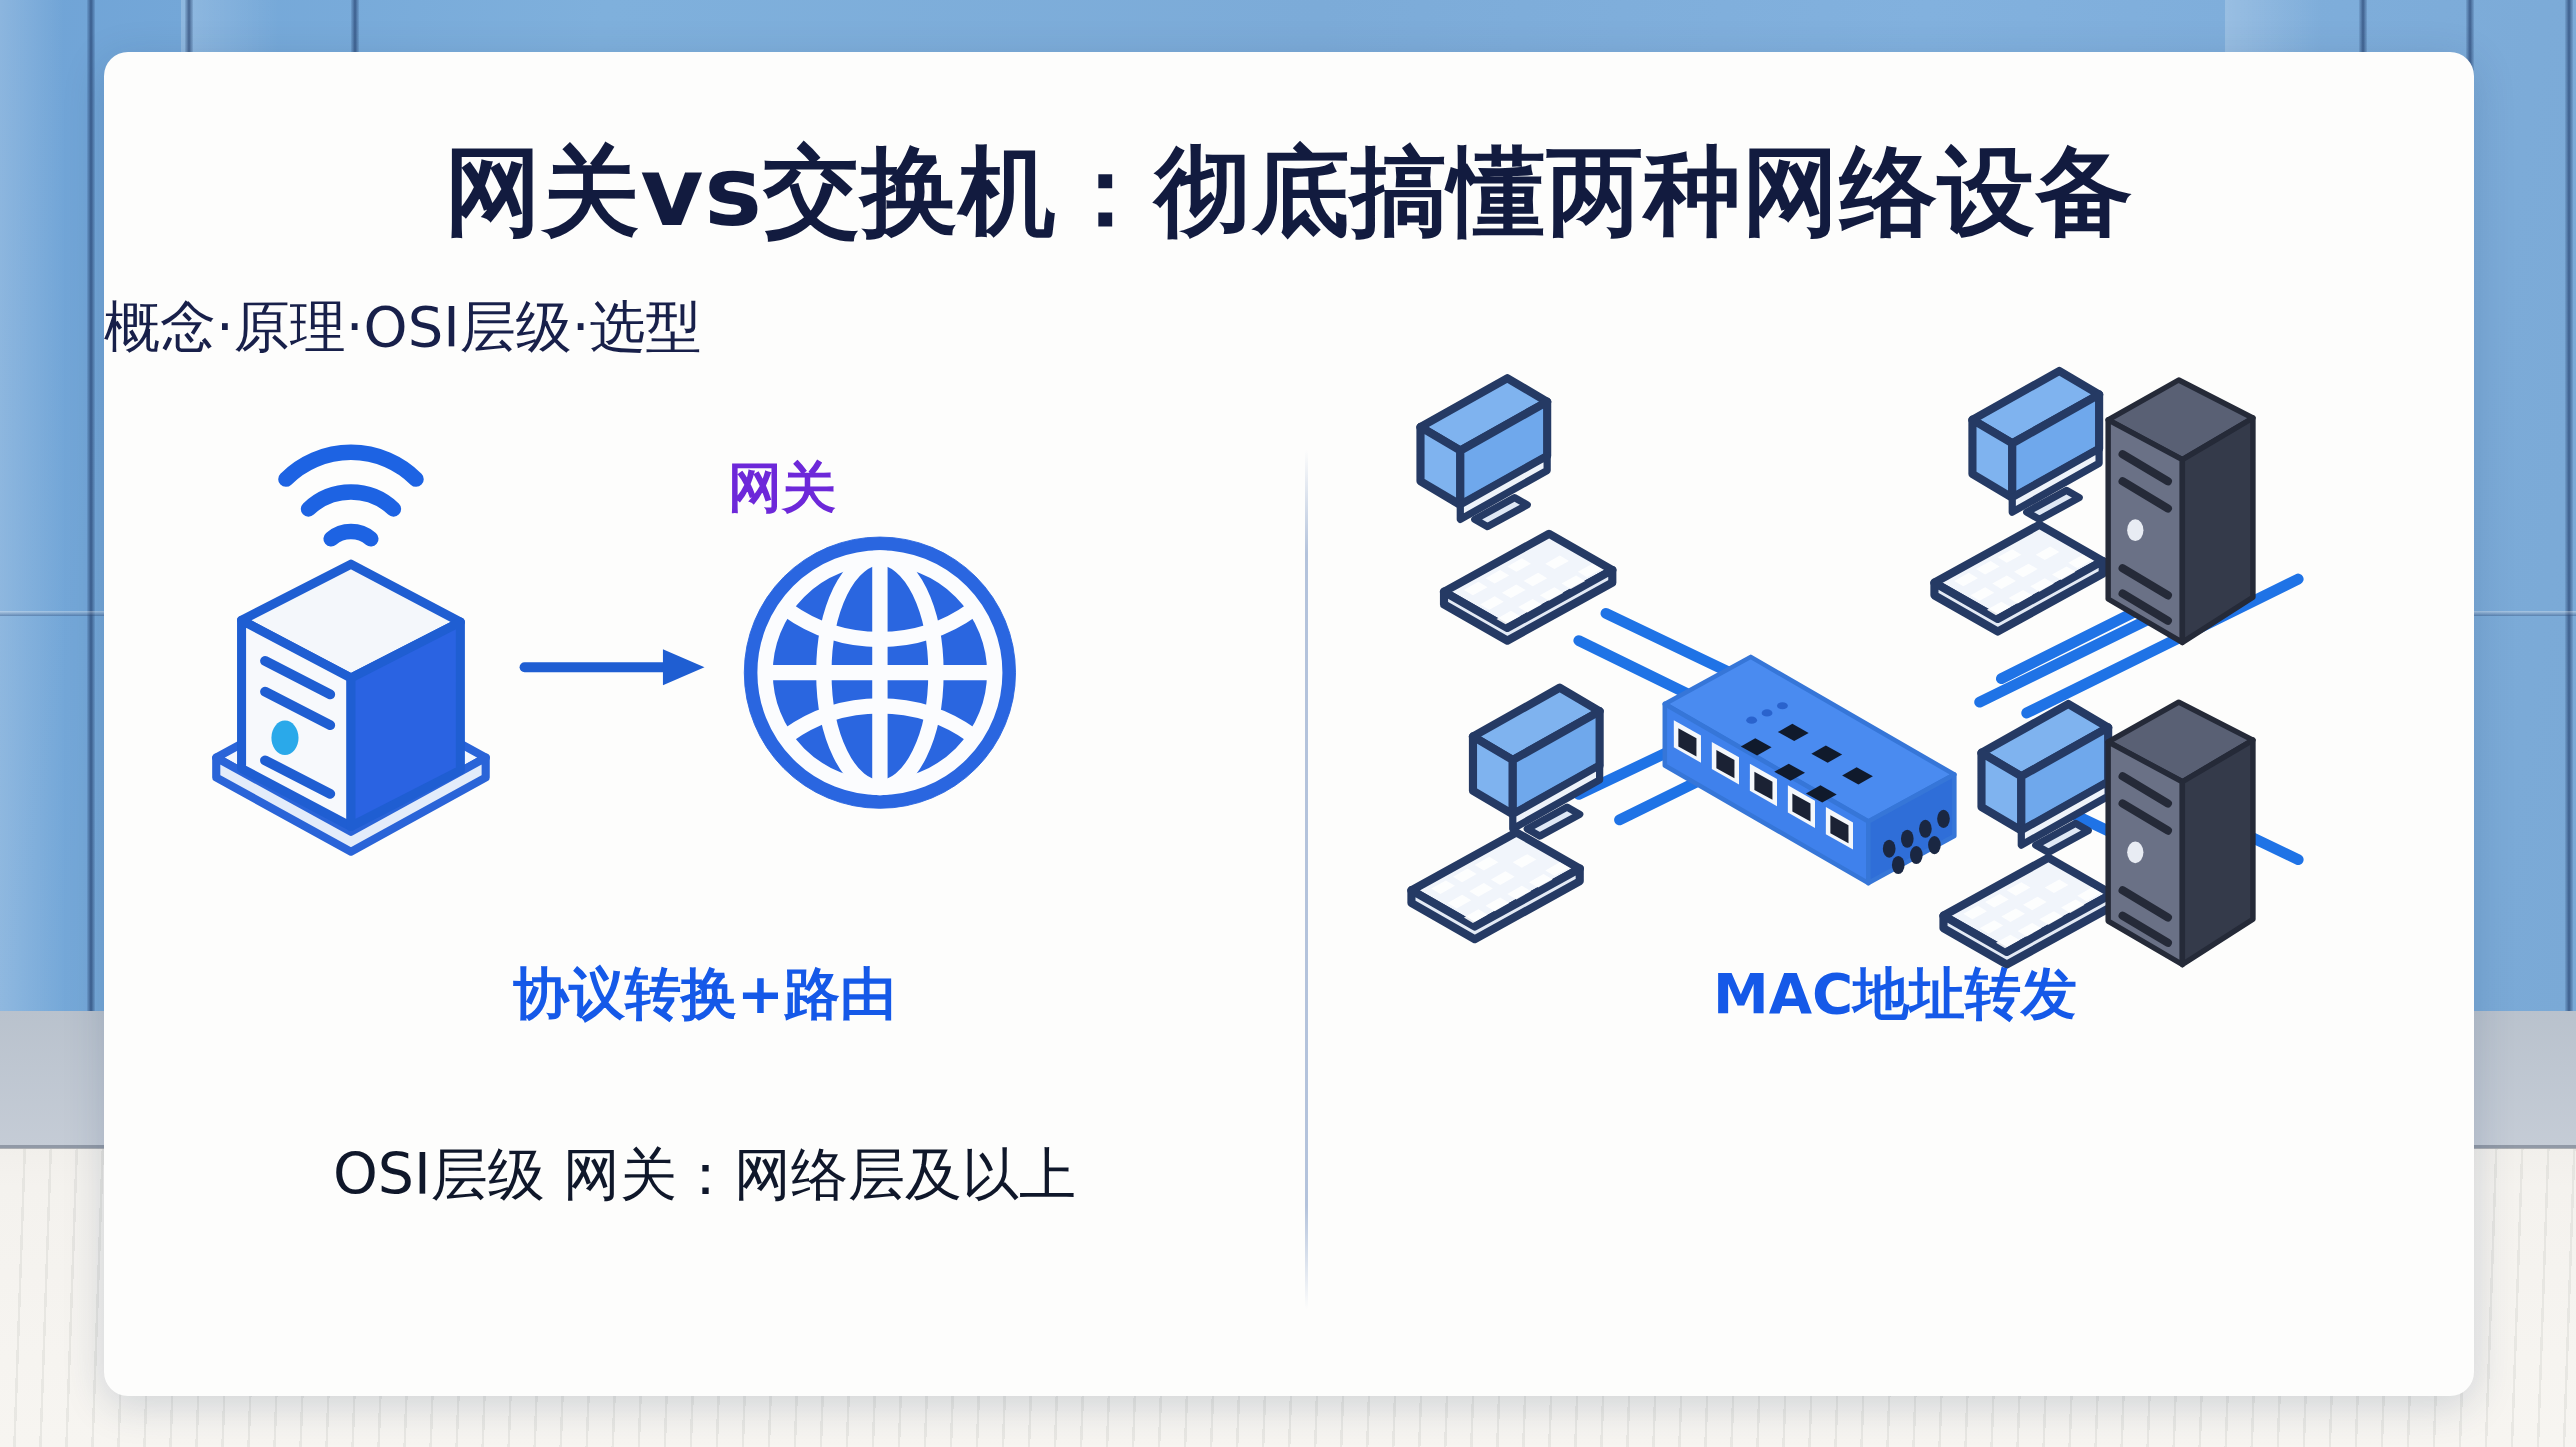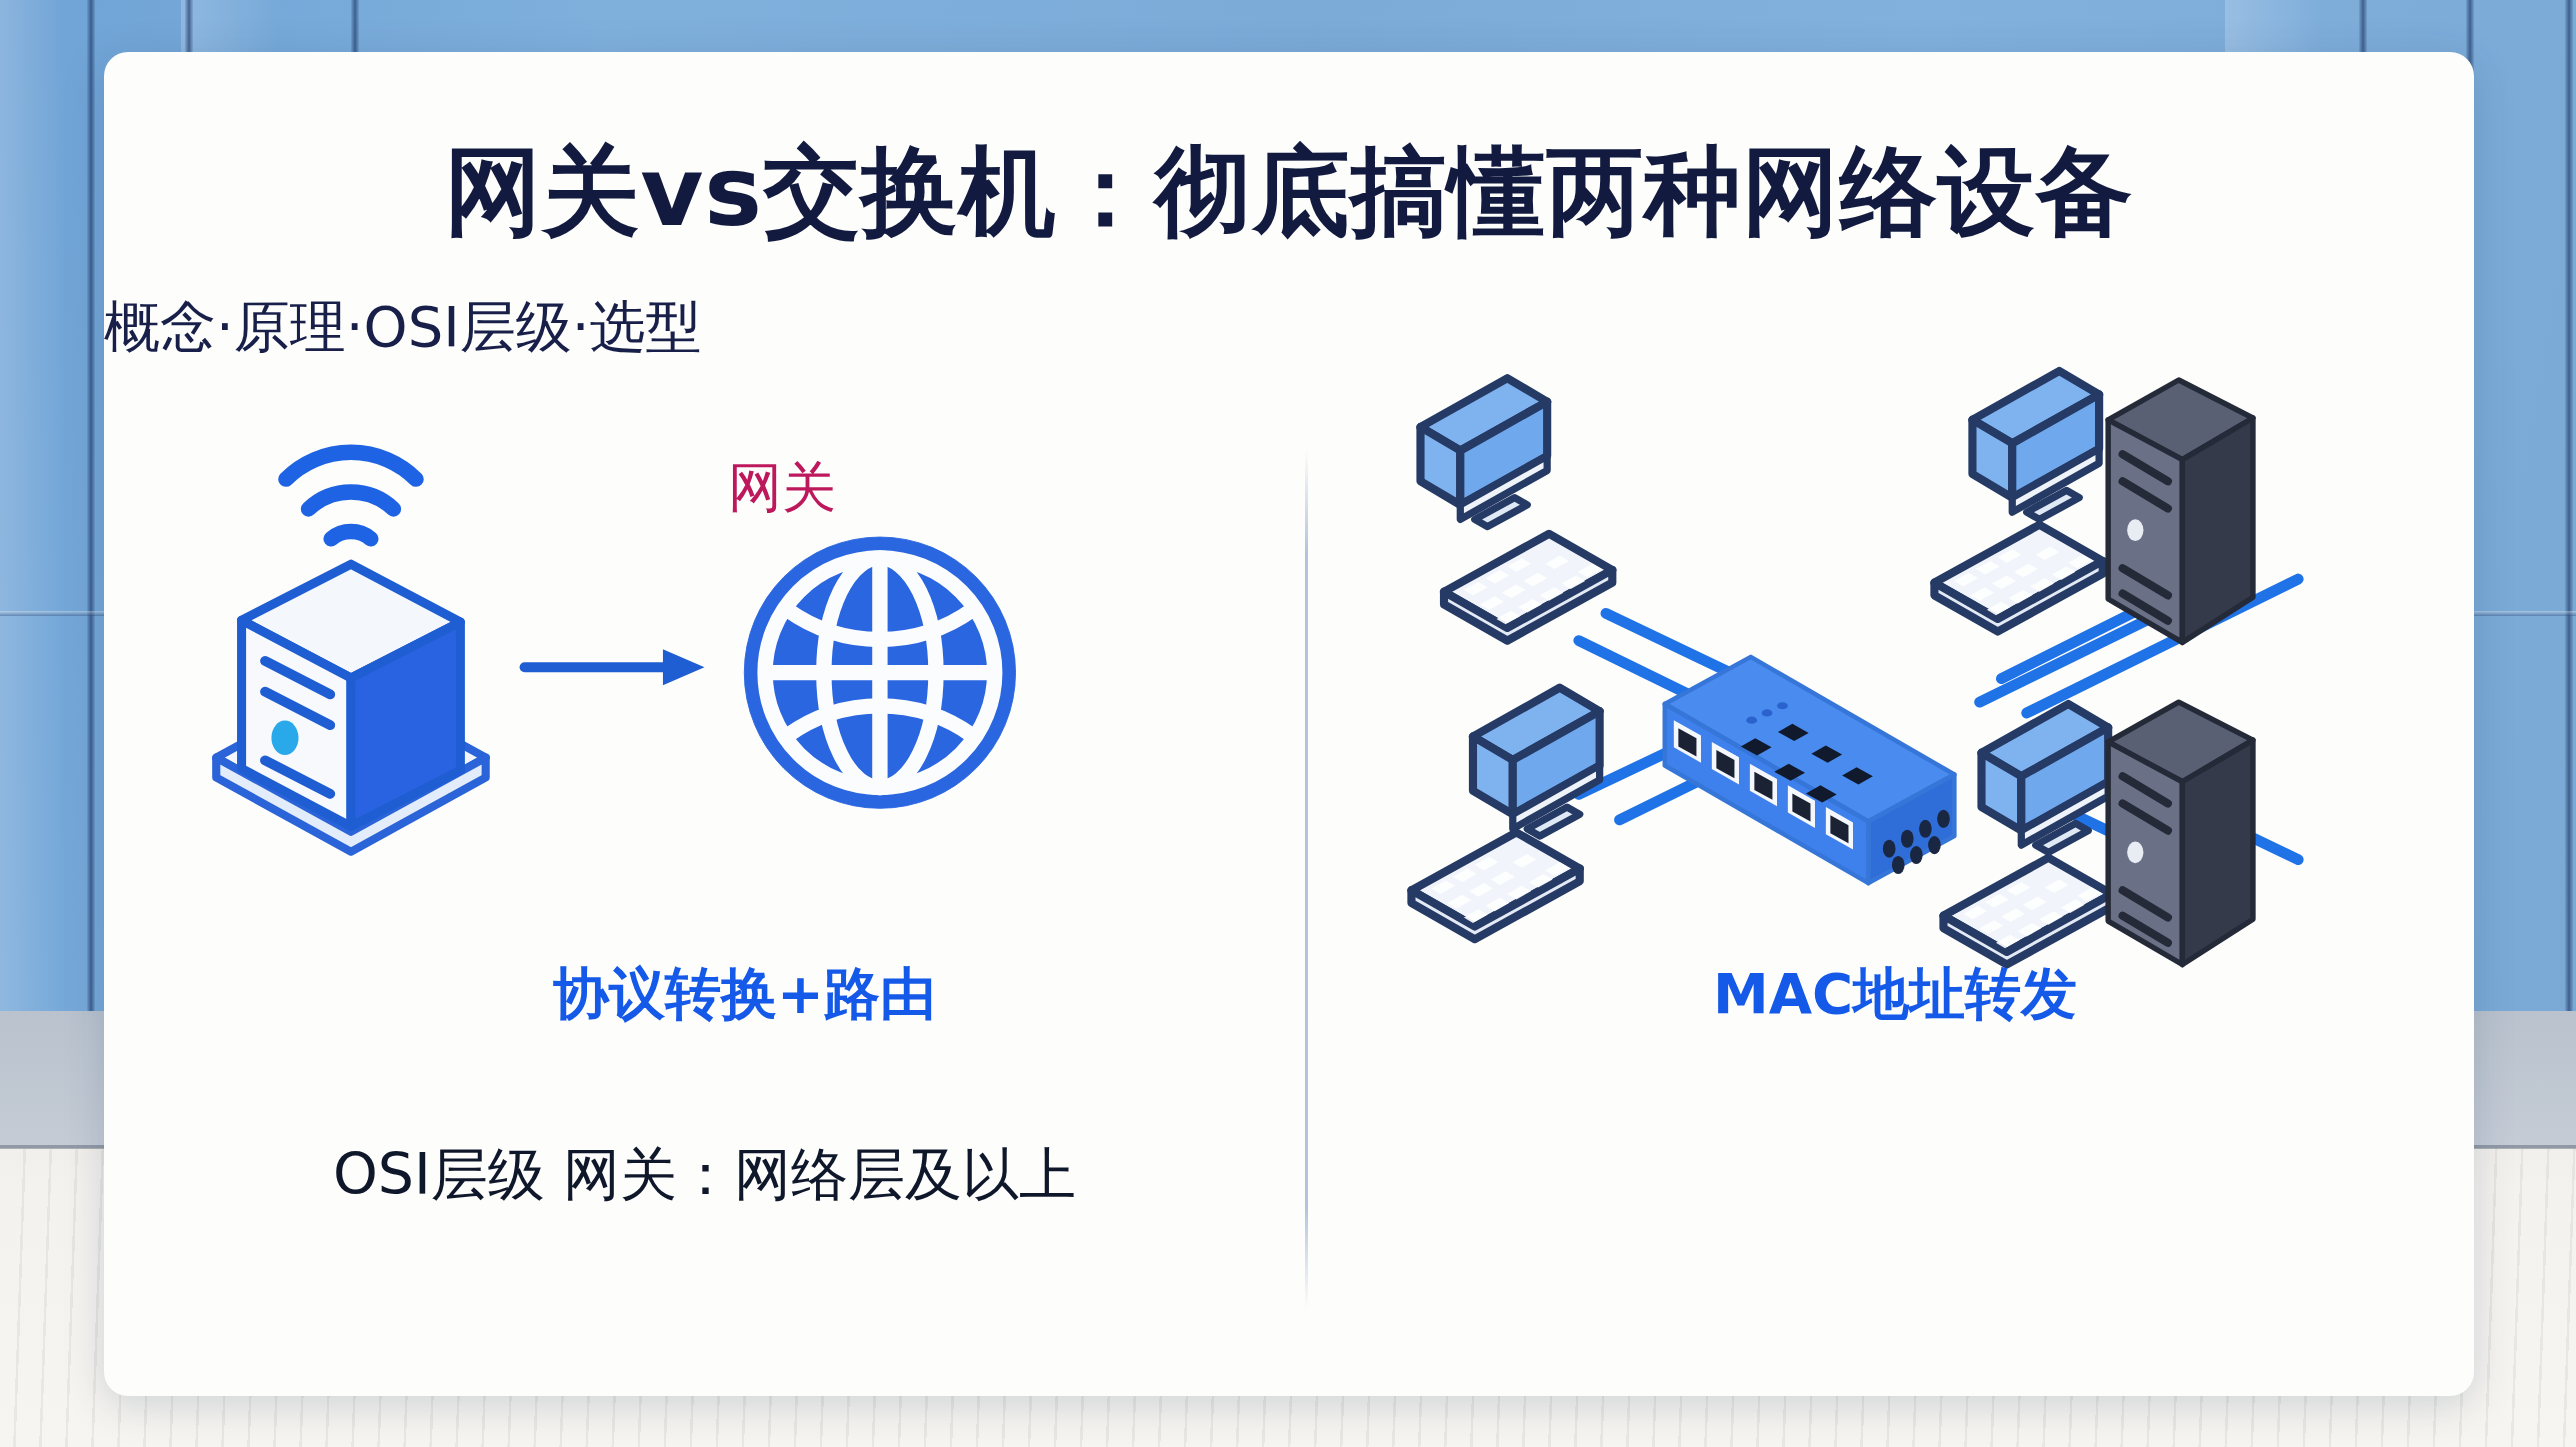--- a/index.html
+++ b/index.html
@@ -52,31 +52,31 @@
   .col-left{left:0;width:1201px;}
   .col-right{left:1204px;width:1166px;padding-left:8px;}
 
   .art{position:absolute;left:0;width:100%;}
   .art-left{top:163px;height:434px;}
   .art-right{top:109px;height:543px;}
 
   .caption{position:absolute;left:0;width:100%;text-align:center;
       font-size:56px;font-weight:700;color:#1559e8;
       font-family:"DejaVu Sans","Liberation Sans",sans-serif;}
-  .cap-left{top:724px;padding-left:40px;}
+  .cap-left{top:724px;}
   .cap-right{top:724px;}
 
   .footline{position:absolute;left:0;width:100%;text-align:center;
       font-size:57px;font-weight:400;color:#0f172a;
       font-family:"DejaVu Sans","Liberation Sans",sans-serif;}
   .foot-left{top:904px;}
   .foot-right{top:904px;}
 
   .arrow-label{position:absolute;
-      font-size:54px;font-weight:400;color:#be185d;
+      font-size:54px;font-weight:700;color:#6d28d9;
       font-family:"DejaVu Sans","Liberation Sans",sans-serif;}
   svg{display:block;overflow:visible;}
 </style>
 </head>
 <body>
 
 <div id="stage">
 
   <div class="bg">
     <div class="bg-upper"></div>

